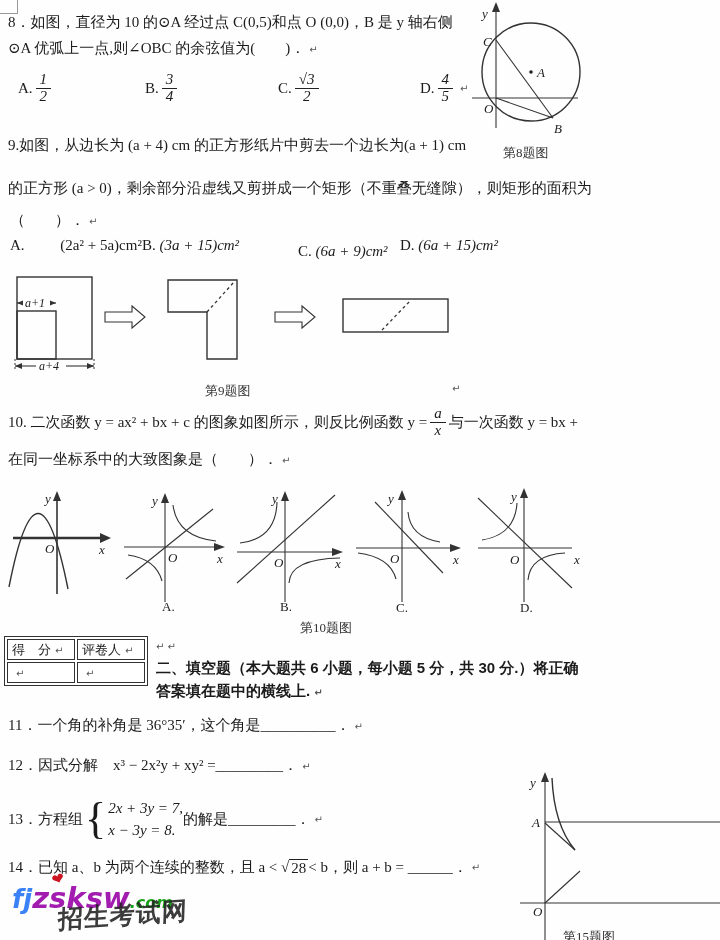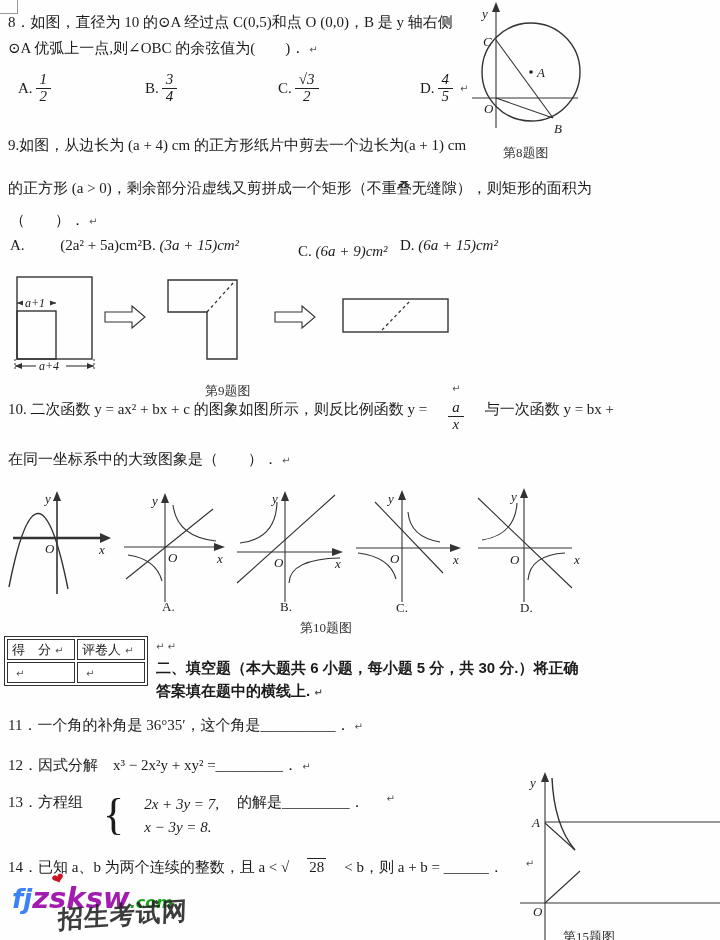--- a/index.html
+++ b/index.html
@@ -6,21 +6,21 @@
   .page{position:relative;width:720px;height:940px;background:#fefefe;overflow:hidden;
         font-family:"Liberation Serif","DejaVu Serif",serif;color:#1b1b1b;font-size:15px;}
   .abs{position:absolute;white-space:nowrap;}
   .cap{font-size:13px;color:#333;}
   .pil{color:#555;font-size:10px;font-family:"DejaVu Sans",sans-serif;margin-left:4px;}
   .frac{display:inline-flex;flex-direction:column;align-items:center;vertical-align:middle;
         font-style:italic;line-height:1.05;margin:0 3px;}
   .frac .fnum{border-bottom:1.4px solid #222;padding:0 4px;}
   .frac .fden{padding:0 4px;}
   .optrow{display:flex;align-items:center;}
-  .flexrow{display:flex;gap:18px;}
+  .flexrow{display:flex;align-items:center;}
   .rad{border-top:1.4px solid #222;padding:0 2px;}
   svg{display:block;}
   svg text{font-family:"Liberation Serif",serif;font-style:italic;font-size:13px;fill:#222;}
   svg .cjk{font-style:normal;font-size:13px;}
   .stroke{stroke:#333;fill:none;stroke-width:1.4;}
   .thin{stroke:#333;fill:none;stroke-width:1.1;}
   table.score{border-collapse:separate;border-spacing:2px;background:#fff;border:1px solid #333;}
   table.score td{border:1px solid #333;font-size:13px;padding:0 4px;height:19px;min-width:58px;}
   .bold{font-weight:bold;font-family:"Liberation Sans","DejaVu Sans",sans-serif;}
   .wm-brand{font-family:"DejaVu Sans",sans-serif;font-weight:bold;font-style:italic;line-height:1;}

